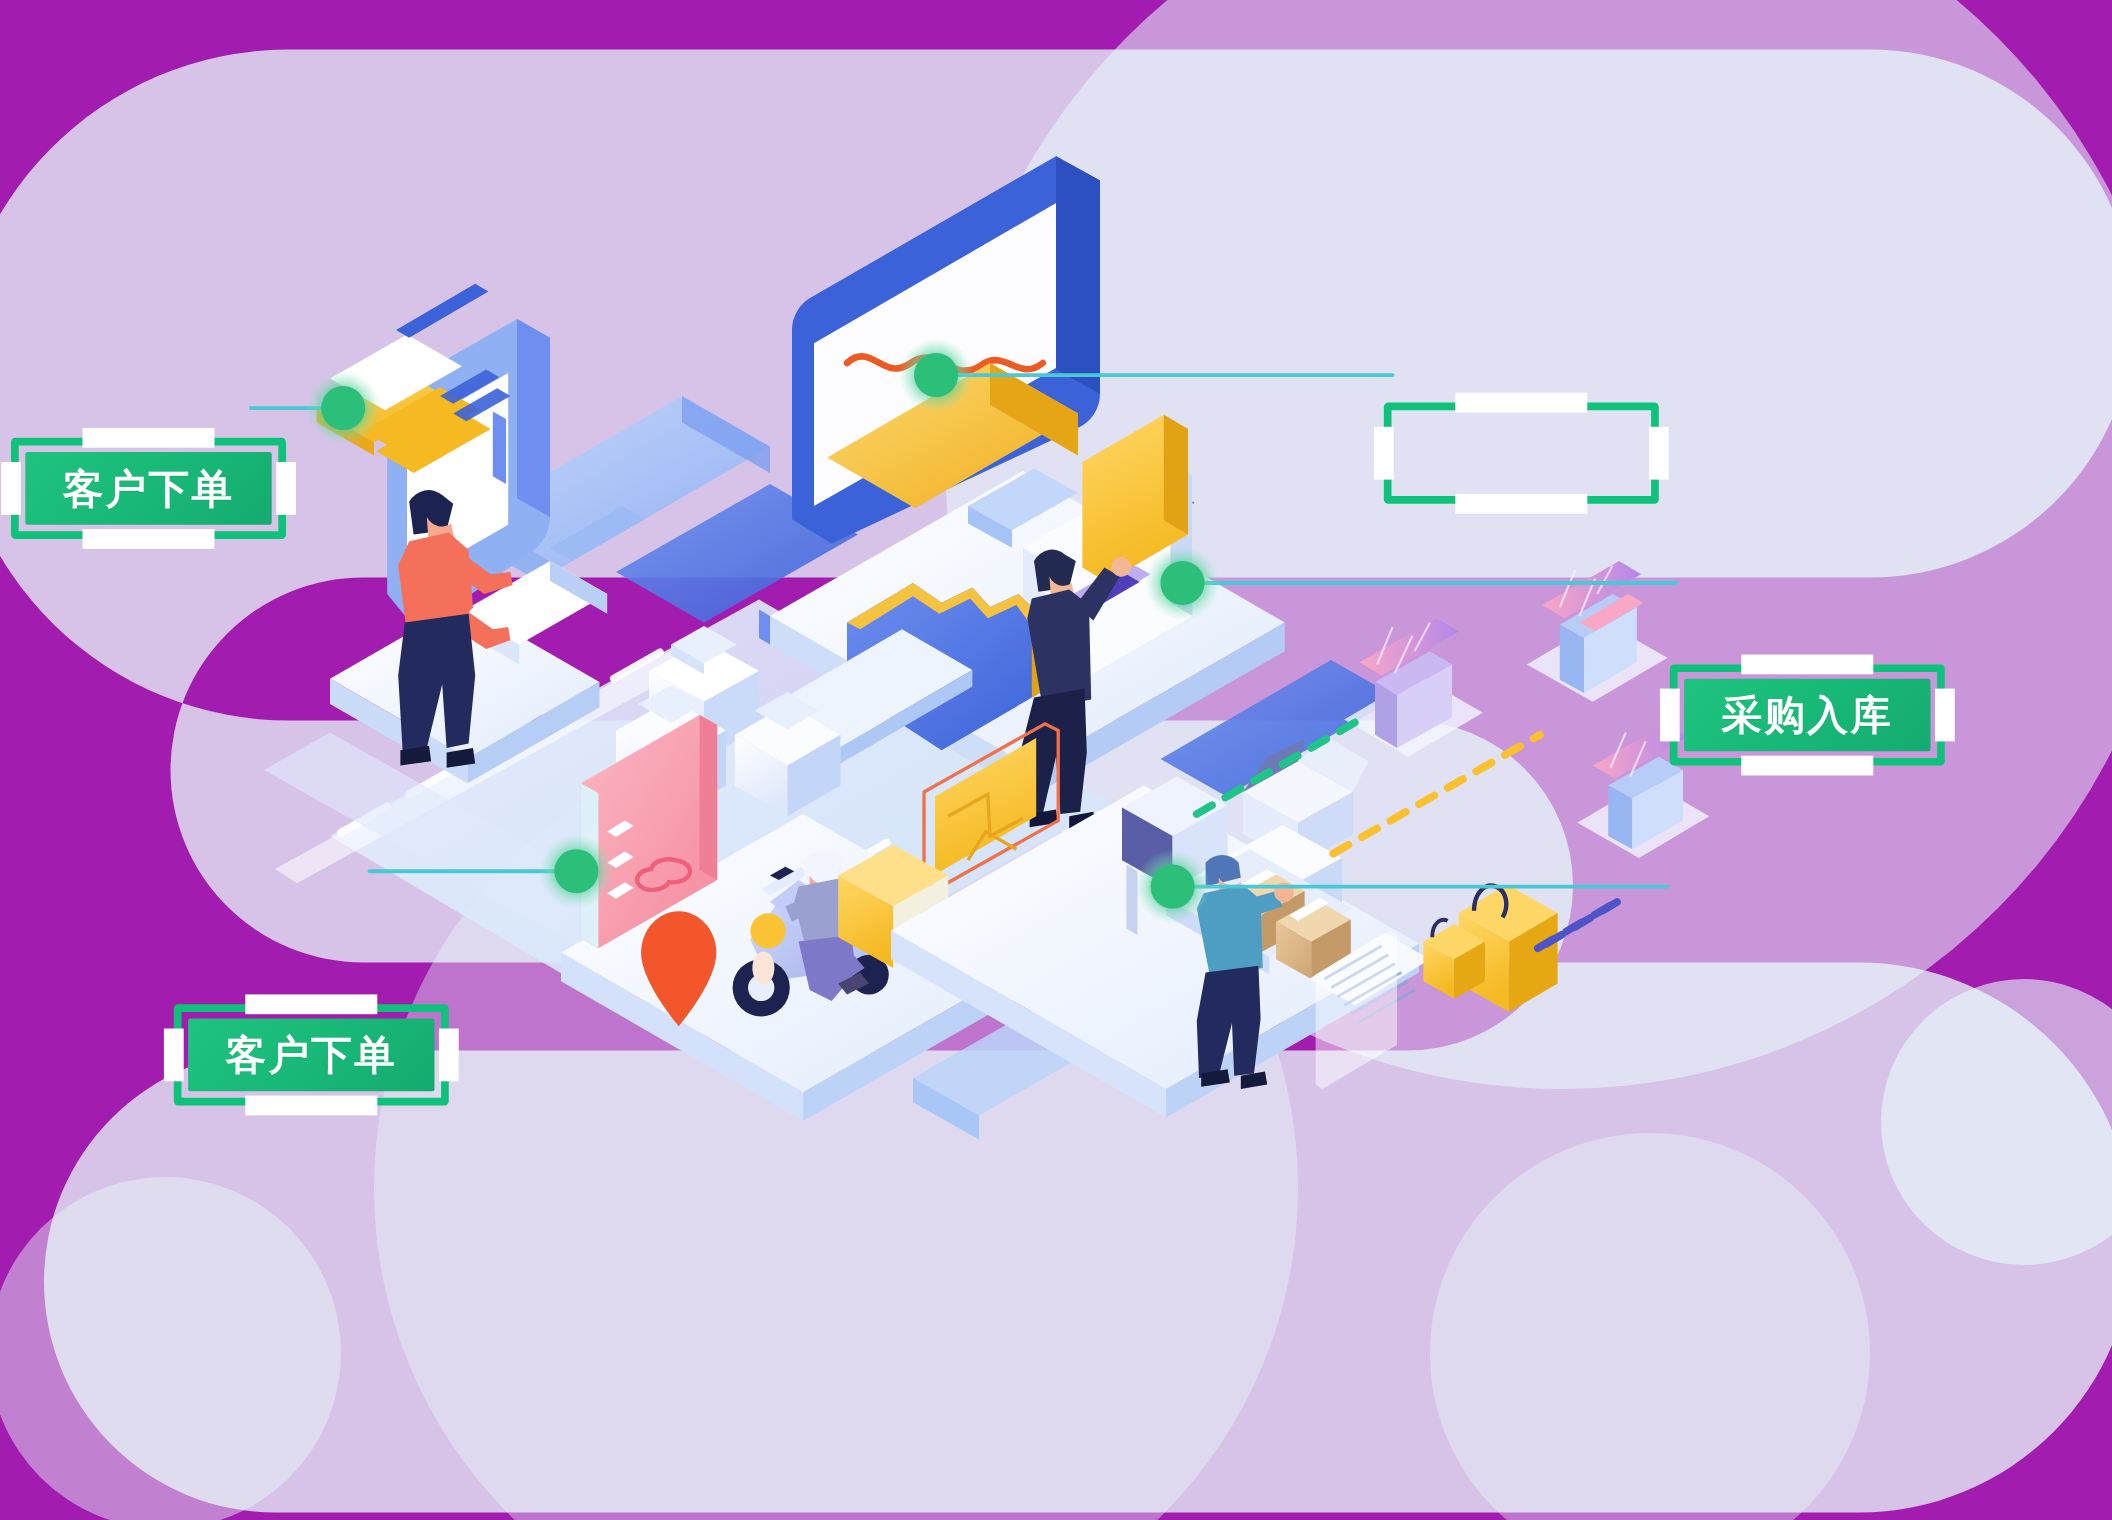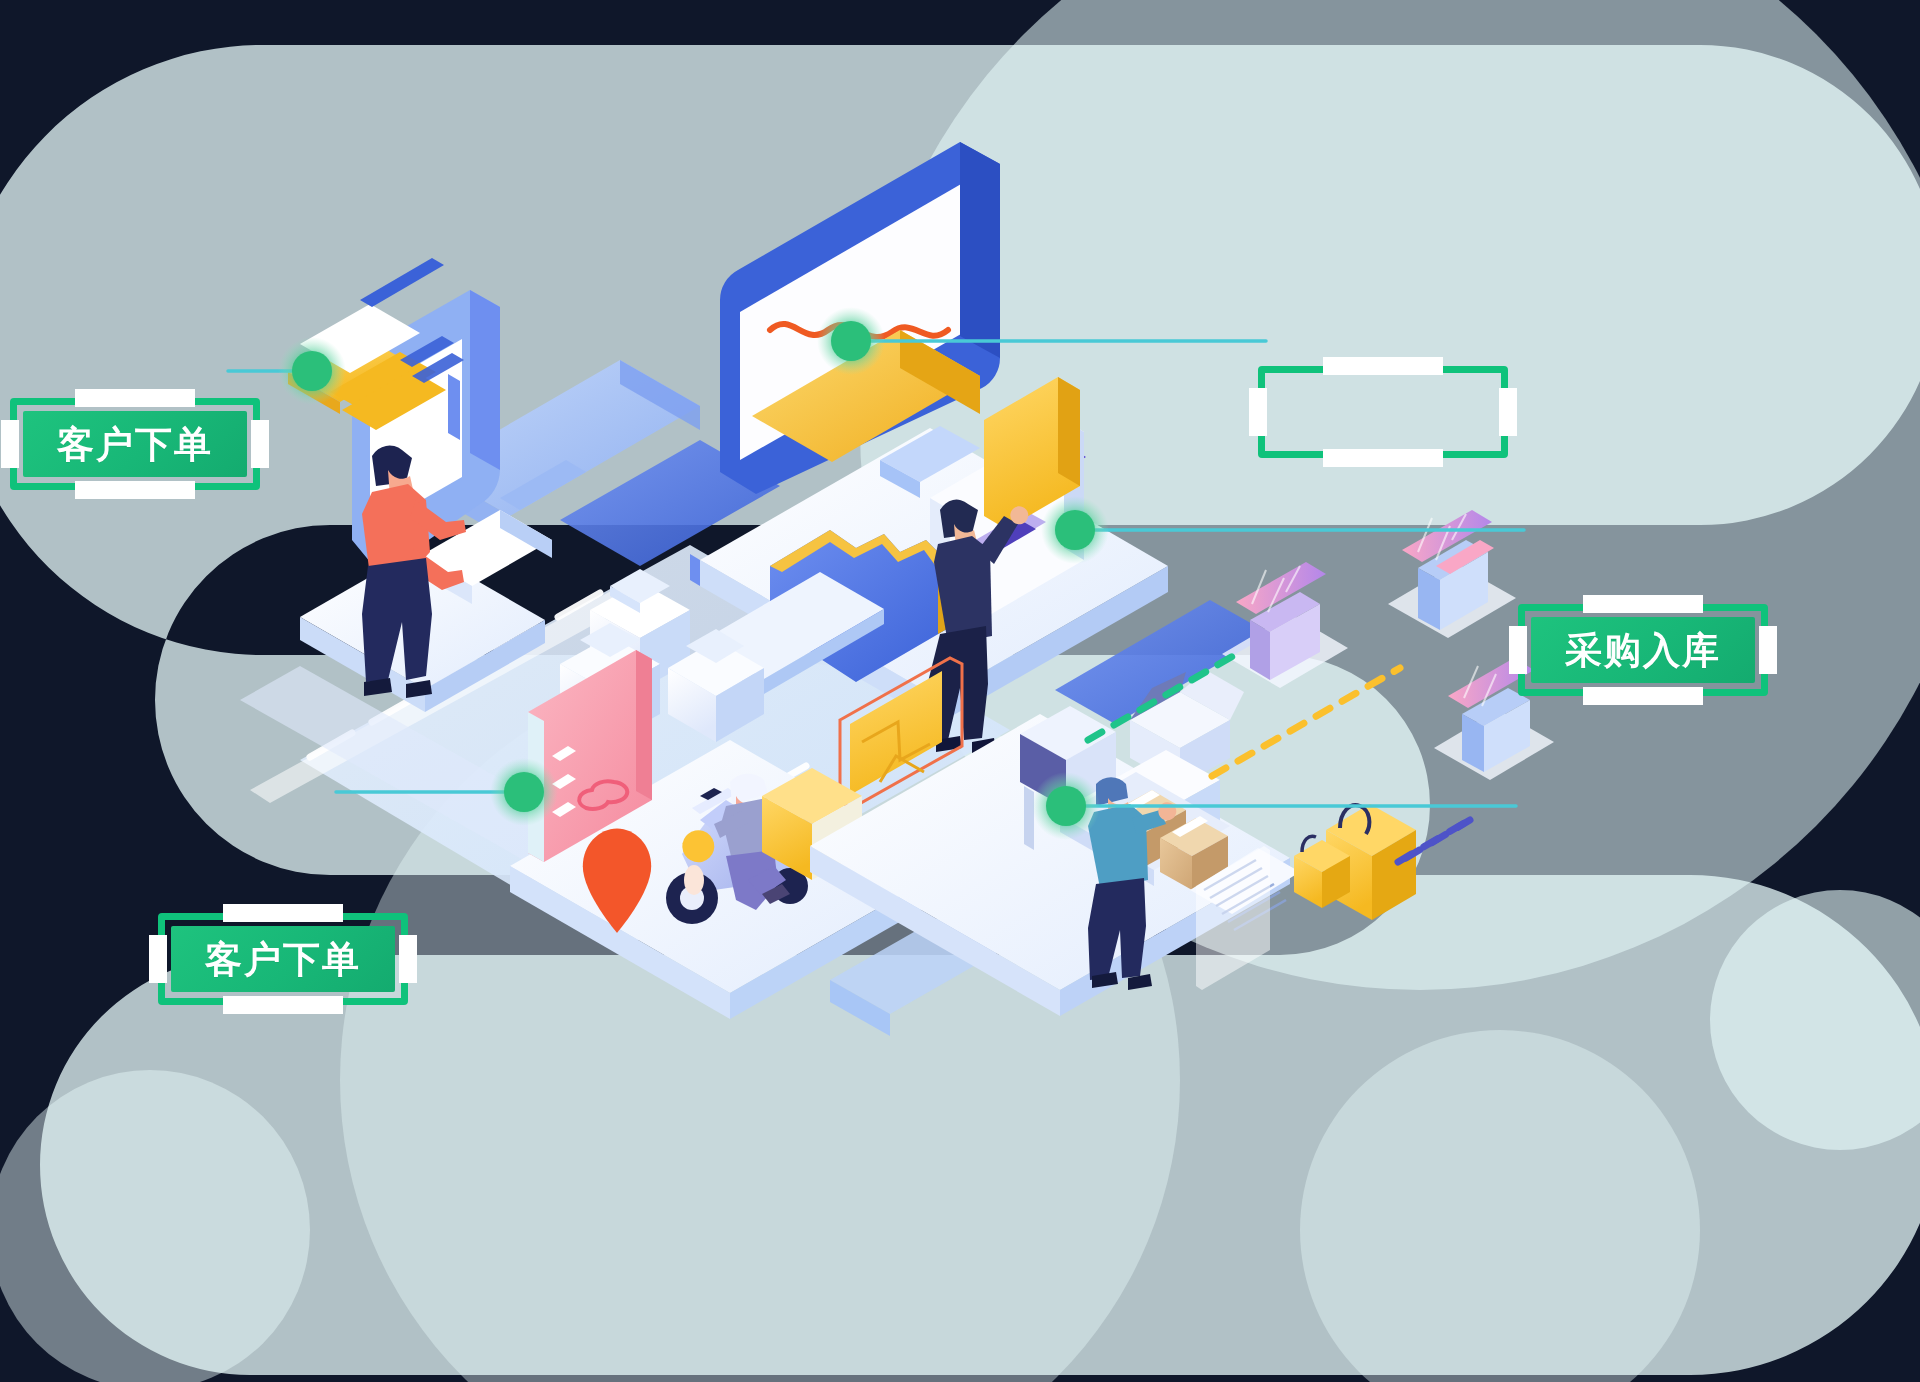--- a/index.html
+++ b/index.html
@@ -1,17 +1,17 @@
 <!DOCTYPE html>
 <html><head>
 <meta charset="utf-8">
 <style>
   html,body{margin:0;padding:0;background:#ffffff;}
   body{font-family:"Liberation Sans","DejaVu Sans",sans-serif;}
-  #stage{position:relative;width:1920px;height:1382px;overflow:hidden;background:#0f172a;}
+  #stage{position:relative;width:1920px;height:1382px;overflow:hidden;background:#a21caf;}
   #scene{position:absolute;inset:0;width:1920px;height:1382px;}
 
   
   .chip{
     position:absolute;
     display:flex;align-items:center;justify-content:center;
     box-sizing:border-box;
     width:250px;height:92px;
   }
   .chip .bracket{

